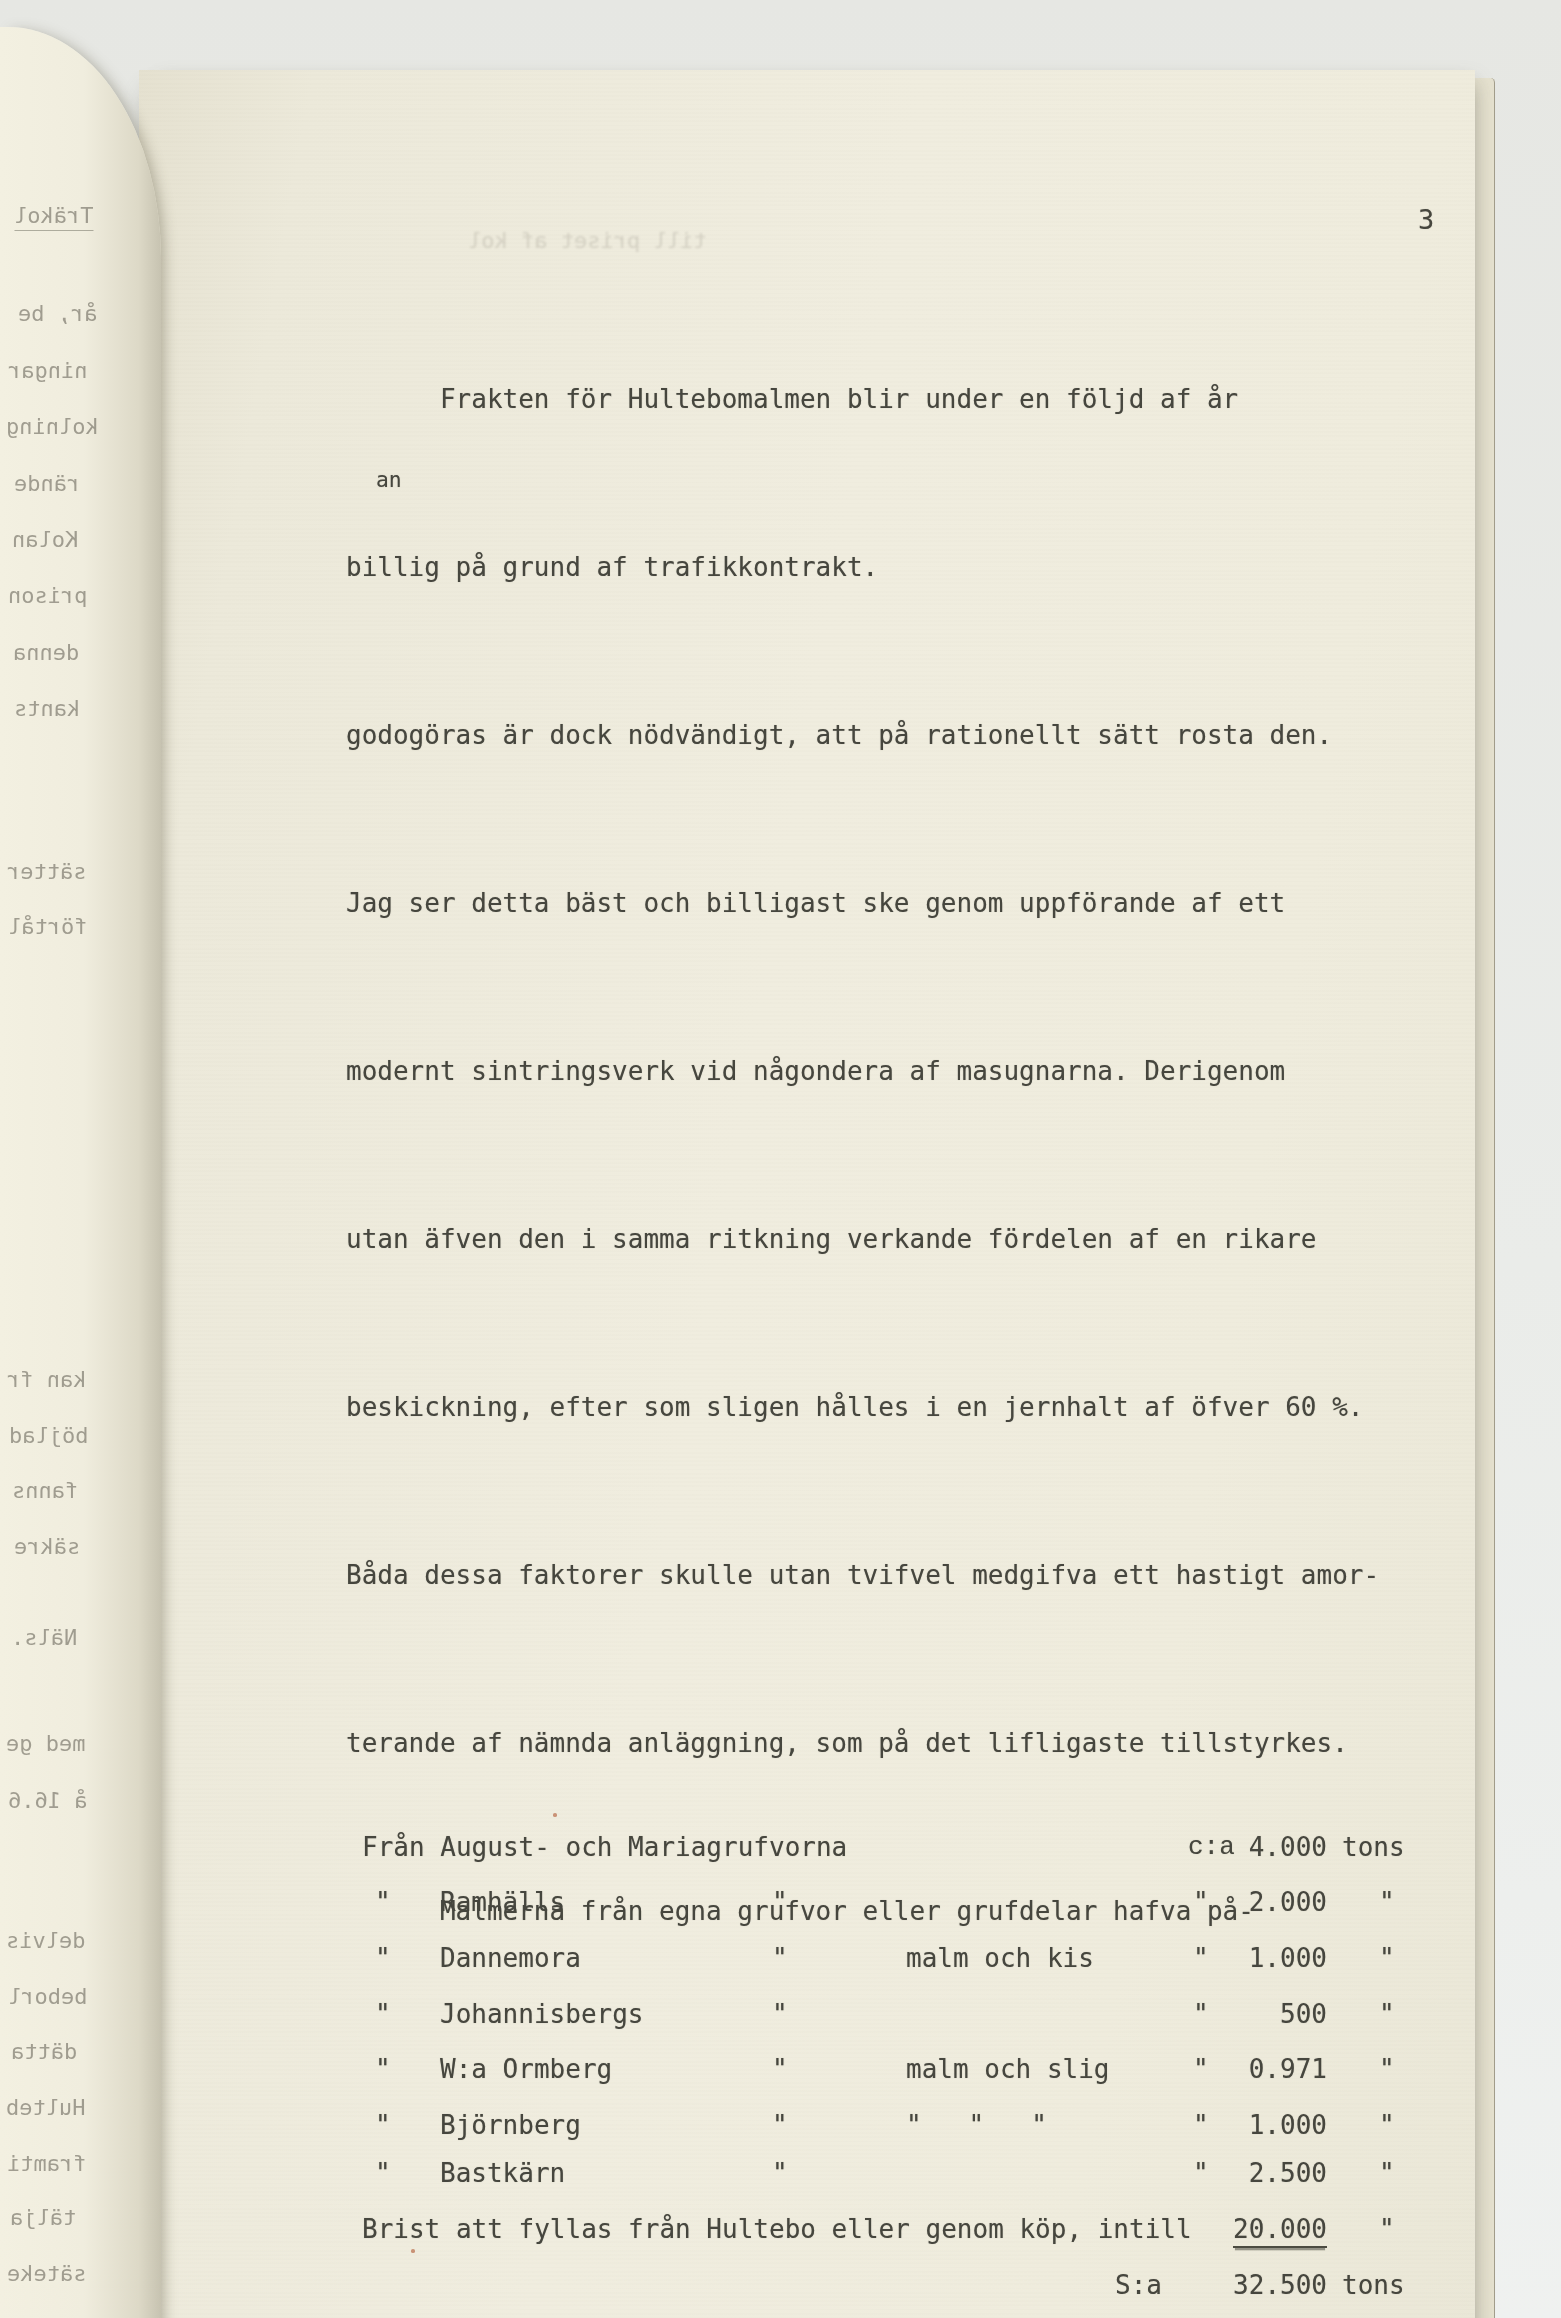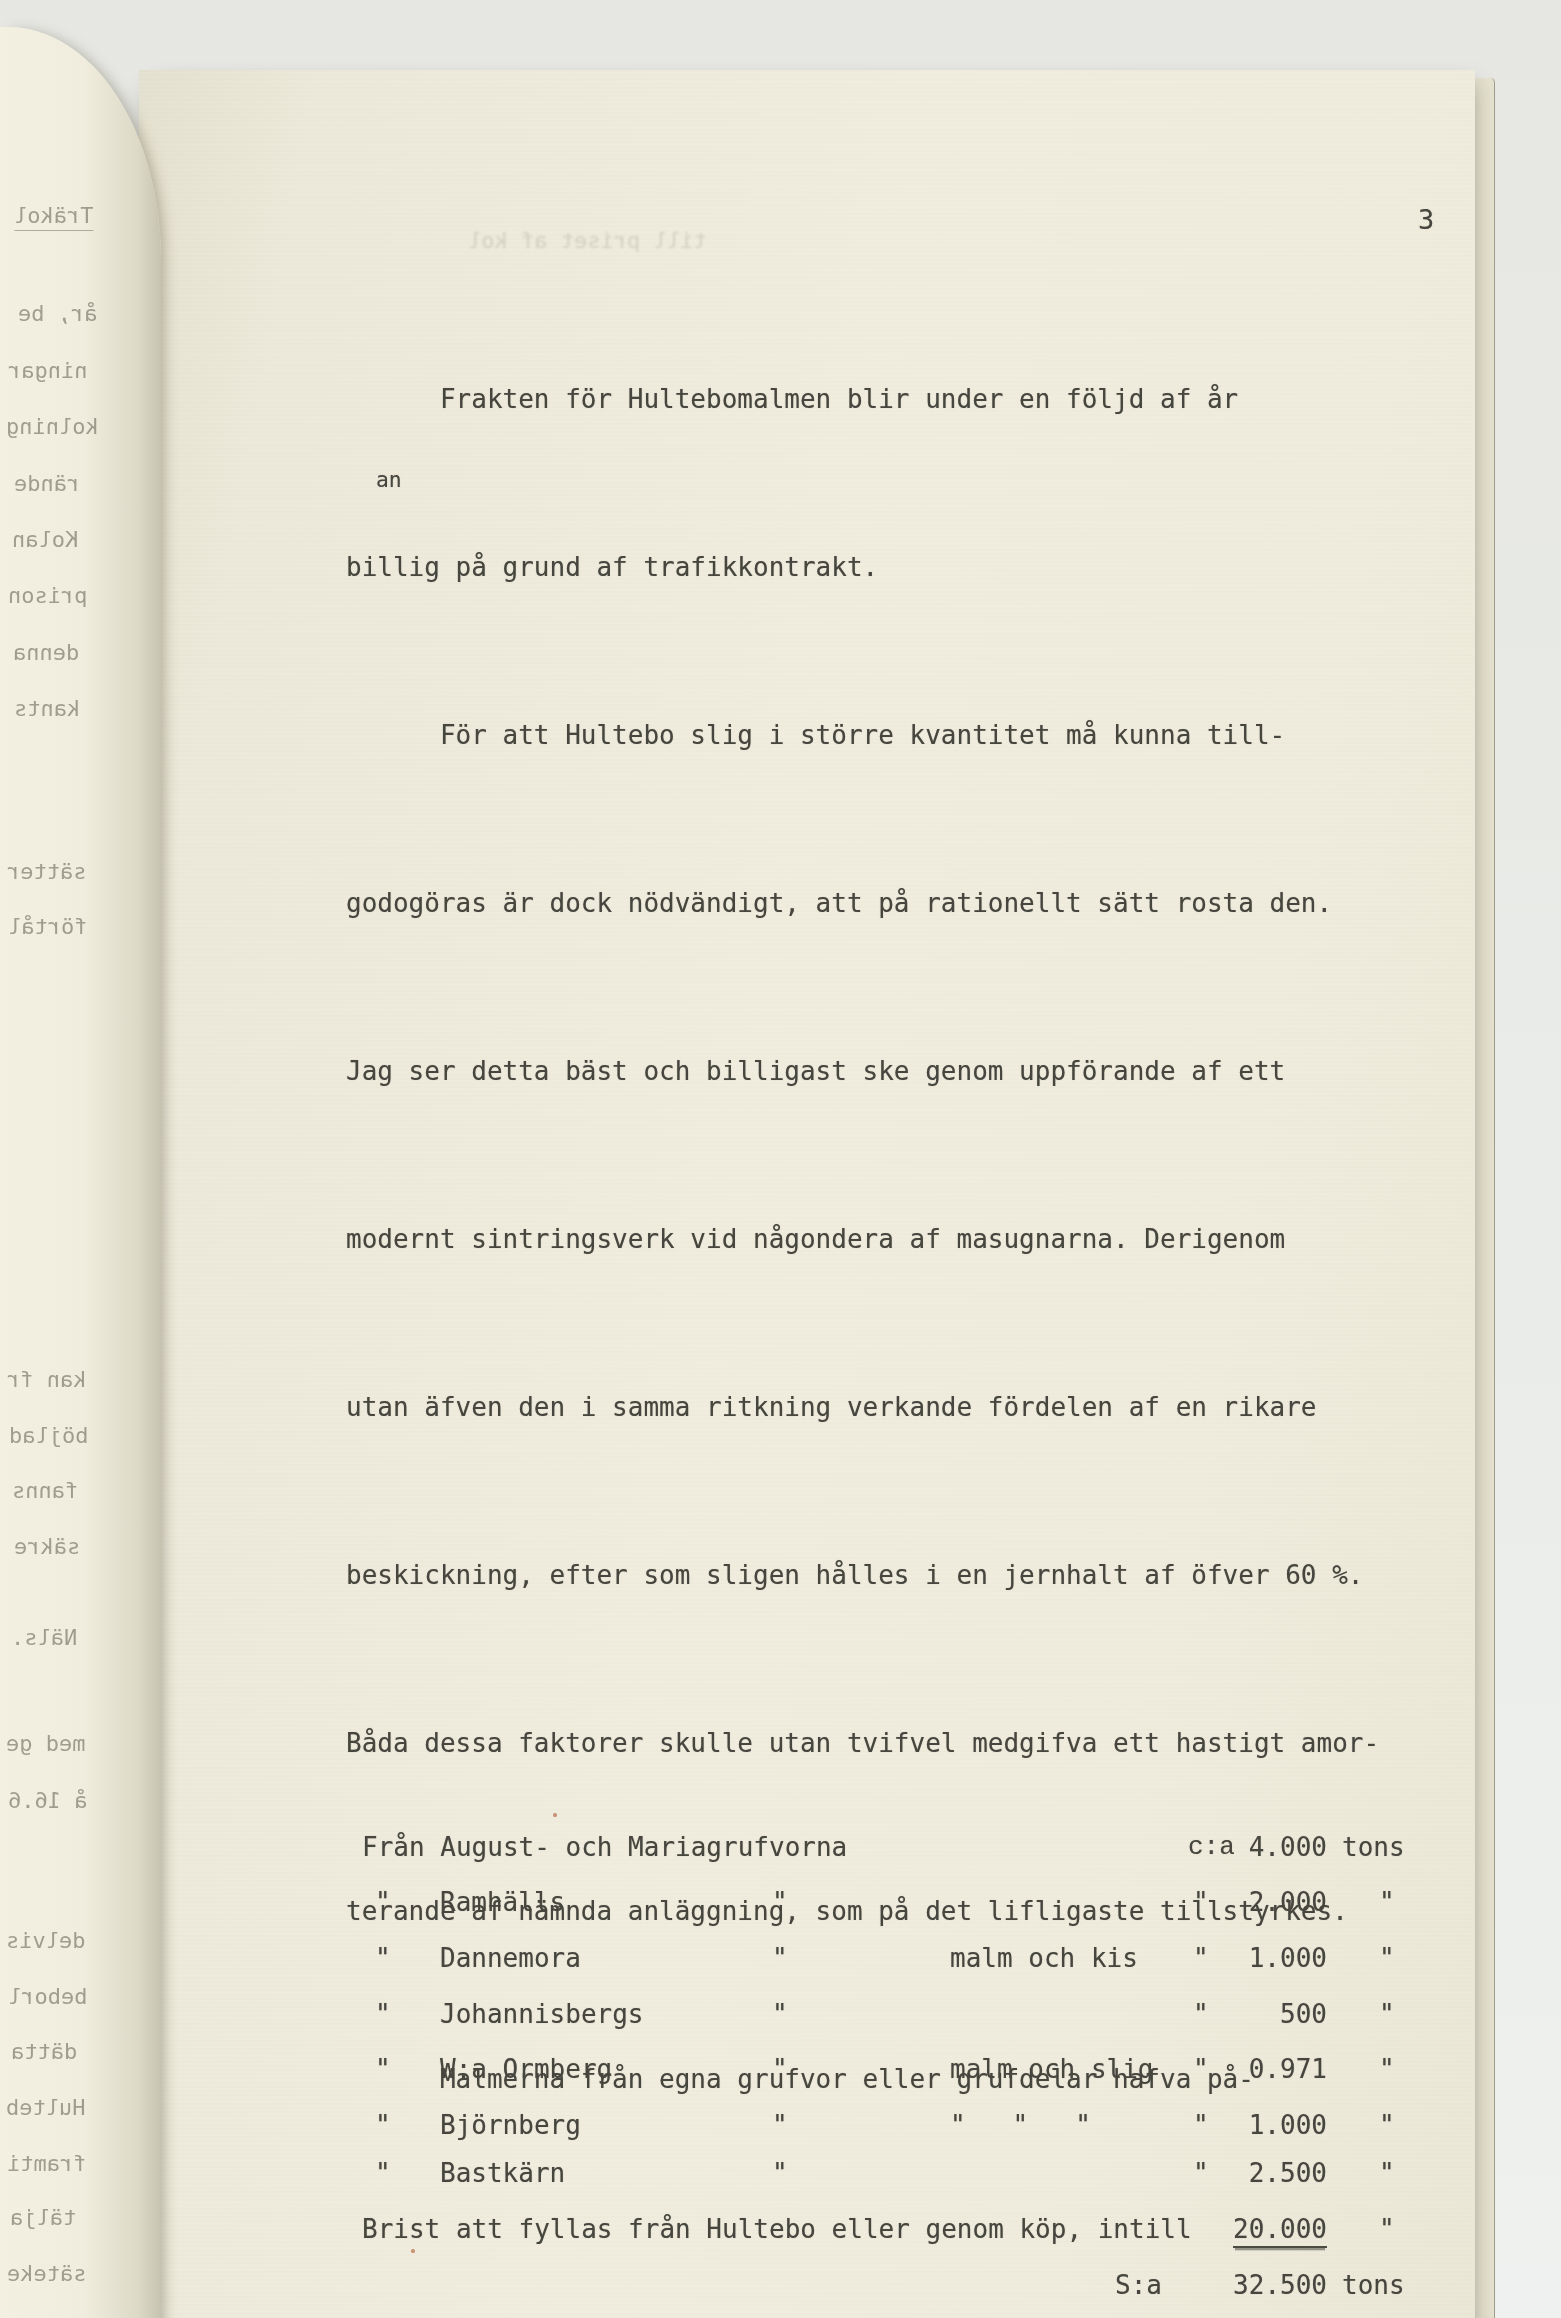--- a/index.html
+++ b/index.html
@@ -34,21 +34,21 @@
   .page-number{position:absolute;left:1418px;top:204px;font-size:27px;}
   .body-text{position:absolute;left:346px;top:259px;font-size:26px;line-height:56px;white-space:pre;}
   .tline{height:56px;}
   .insertion{position:absolute;left:376px;top:467px;font-size:21.3px;}
   .trow{position:absolute;left:11px;top:0;width:1546px;font-size:26px;line-height:1;white-space:pre;}
   .cell{position:absolute;top:0;}
   .c-label{left:351px;}
   .c-q1{left:364px;}
   .c-name{left:429px;}
   .c-q2{left:761px;}
-  .c-mat{left:895px;margin-left:44px;}
+  .c-mat{left:895px;}
   .c-q3{left:1182px;}
   .c-pre{left:1177px;font-family:Liberation Mono, monospace;}
   .c-val{left:1187px;width:129px;text-align:right;}
   .c-unit{left:1331px;}
   .c-q4{left:1368px;}
   .c-sum{left:1104px;}
   .underlined{display:inline-block;padding-bottom:4px;border-bottom:2.3px solid #4b4b41;
     box-shadow:0 4.2px 0 -1.9px rgba(75,75,65,.55);}
   
   .st{position:absolute;font-size:22px;color:rgba(92,90,78,.55);transform:scaleX(-1);
@@ -92,21 +92,20 @@
 <span class="st" style="left:6.5px;top:2261px">säteke</span>
 <span class="st" style="left:4.6px;top:2317px">åtskils</span>
 
 <span class="st-main" style="left:468px;top:228px">till priset af kol</span>
 
 <div class="ink page-number">3</div>
 
 <div class="ink body-text">
   <div class="tline">      Frakten för Hultebomalmen blir under en följd af år</div>
   <div class="tline">billig på grund af trafikkontrakt.</div>
-  <div class="tline">      För att Hultebo slig i större kvantitet må kunna till-</div>
   <div class="tline">godogöras är dock nödvändigt, att på rationellt sätt rosta den.</div>
   <div class="tline">Jag ser detta bäst och billigast ske genom uppförande af ett</div>
   <div class="tline">modernt sintringsverk vid någondera af masugnarna. Derigenom</div>
   <div class="tline">utan äfven den i samma ritkning verkande fördelen af en rikare</div>
   <div class="tline">beskickning, efter som sligen hålles i en jernhalt af öfver 60 %.</div>
   <div class="tline">Båda dessa faktorer skulle utan tvifvel medgifva ett hastigt amor-</div>
   <div class="tline">terande af nämnda anläggning, som på det lifligaste tillstyrkes.</div>
   <div class="tline">      Malmerna från egna grufvor eller grufdelar hafva på-</div>
   
   

